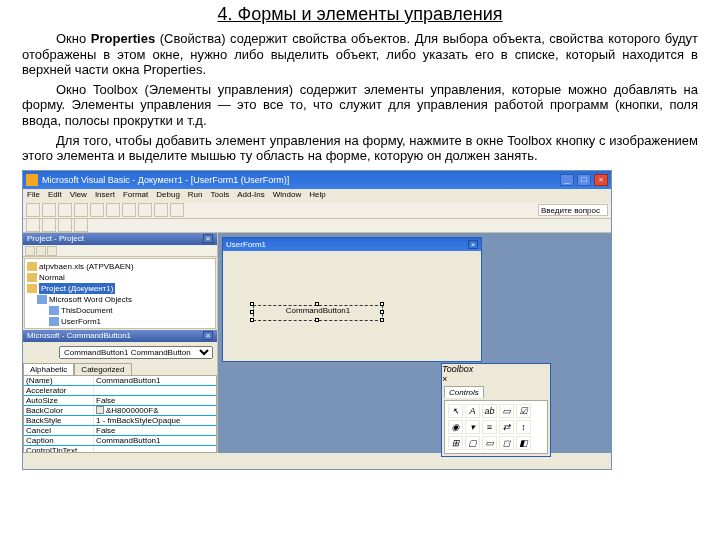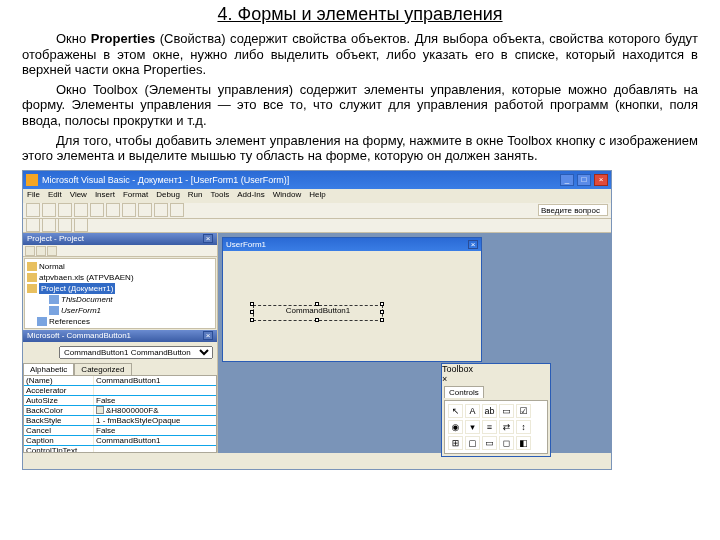--- a/index.html
+++ b/index.html
@@ -21,40 +21,40 @@
   .main { display:flex; height:220px; }
   .left { width:195px; display:flex; flex-direction:column; border-right:1px solid #c8c0a8; }
   .panel-hdr { height:13px; background:linear-gradient(#6a8bd0,#3a5ca5); color:#fff; padding:0 4px; font-size:8px; display:flex; align-items:center; }
   .panel-hdr .x { margin-left:auto; width:10px; height:9px; background:#5a7bc0; border:1px solid #2a4c95; text-align:center; line-height:7px; font-size:8px; }
   .panel-tb { height:12px; background:#f2f0e6; border-bottom:1px solid #c8c0a8; display:flex; gap:1px; padding:1px 2px; }
   .mini { width:10px; height:10px; border:1px solid #c8c0a8; background:#ece9d8; }
   .tree { background:#fff; height:78px; border:1px solid #c8c0a8; margin:1px; overflow:hidden; font-size:8px; padding:2px; line-height:11px; }
   .tree .row { display:flex; align-items:center; gap:2px; }
   .tree .ic { width:10px; height:9px; background:#e8c060; }
   .tree .ic2 { width:10px; height:9px; background:#7aa4e0; }
-  .tree .ind1 { margin-left:10px; } .tree .ind2 { margin-left:22px;font-style:italic; }
+  .tree .ind1 { margin-left:10px; } .tree .ind2 { margin-left:22px; }
   .tree .sel { background:#316ac5; color:#fff; padding:0 2px; }
   .props-sel { margin:4px;padding-left:32px; }
   .props-sel select { width:100%; font-size:8px; height:13px; }
   .tabs { display:flex; font-size:8px; }
   .tab { border:1px solid #aca899; border-bottom:none; padding:1px 6px; background:#fff; }
   .tab.inact { background:#ece9d8; }
   .grid { background:#fff; border:1px solid #aca899; height:86px; overflow:hidden; font-size:8px; }
   .grid .gr { display:flex; border-bottom:1px solid #0ea5e9; height:10px; }
   .grid .gc1 { width:70px; padding:0 2px; border-right:1px solid #ece9d8; }
   .grid .gc2 { flex:1; padding:0 2px; }
   .grid .swatch { display:inline-block; width:8px;height:8px; border:1px solid #888; vertical-align:middle; margin-right:2px;}
   .right { flex:1; background:#7a94b8; position:relative; padding:4px; }
   .formwin { width:260px; background:#ece9d8; border:1px solid #2a5cb5; }
   .formwin .fh { height:13px; background:linear-gradient(#2a6ad5,#3a7de5); color:#fff; display:flex; align-items:center; padding:0 3px; font-size:8px; }
   .formwin .fh .x { margin-left:auto; width:10px; height:9px; border:1px solid #2a4c95; text-align:center; line-height:7px; }
   .formbody { height:110px; background:#ece9d8; background-image:radial-gradient(#888 0.5px, transparent 0.5px); background-size:6px 6px; position:relative; }
   .cbtn { position:absolute; left:30px; top:54px; width:130px; height:16px; border:1px dashed #333; background:#ece9d8; font-size:8px; text-align:center; }
   .handle { position:absolute; width:4px; height:4px; background:#fff; border:1px solid #000; }
-  .toolbox { position:absolute; right:60px; top:130px; width:110px; background:#ece9d8; border:1px solid #2a5cb5; }
+  .toolbox { position:absolute; right:60px; top:130px; width:110px; background:#ece9d8; border:1px solid #2a5cb5;font-style:italic; }
   .toolbox .tgrid { display:flex; flex-wrap:wrap; gap:2px; padding:3px; background:#fff; border:1px solid #aca899; margin:2px; }
   .toolbox .tg { width:15px; height:14px; border:1px solid #ece9d8; display:flex; align-items:center; justify-content:center; font-size:9px; }
   .toolbox .tab { font-size:8px; padding:1px 4px; margin:2px 0 0 2px; display:inline-block; background:#fff; border:1px solid #aca899; border-bottom:none; }
 </style>
 </head>
 <body>
 
 <div class="doc-title">4. Формы и элементы управления</div>
 <p class="para indent">
   <span>Окно </span><span class="bold">Properties</span><span> (Свойства) содержит свойства объектов. Для выбора объекта, свойства которого будут отображены в этом окне, нужно либо выделить объект, либо указать его в списке, который находится в верхней части окна Properties.</span>
@@ -110,29 +110,33 @@
         <div class="x">×</div>
       </div>
       <div class="panel-tb">
         <div class="mini"></div>
         <div class="mini"></div>
         <div class="mini"></div>
       </div>
       <div class="tree" id="tree">
           <div class="row ">
             <span class="ic"></span>
-            <span>Normal</span>
+            <span>atpvbaen.xls (ATPVBAEN)</span>
           </div>
           <div class="row ">
             <span class="ic"></span>
-            <span>atpvbaen.xls (ATPVBAEN)</span>
+            <span>Normal</span>
           </div>
           <div class="row ">
             <span class="ic"></span>
             <span class="sel">Project (Документ1)</span>
+          </div>
+          <div class="row ind1">
+            <span class="ic2"></span>
+            <span>Microsoft Word Objects</span>
           </div>
           <div class="row ind2">
             <span class="ic2"></span>
             <span>ThisDocument</span>
           </div>
           <div class="row ind2">
             <span class="ic2"></span>
             <span>UserForm1</span>
           </div>
           <div class="row ind1">

